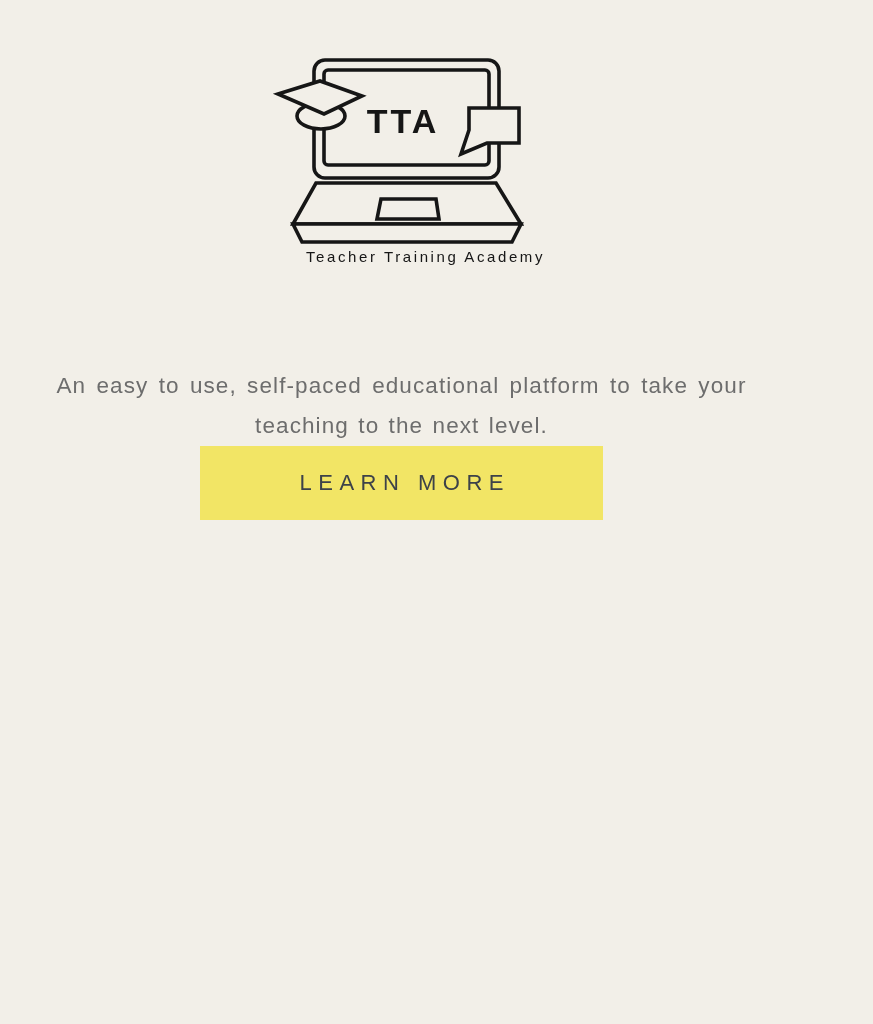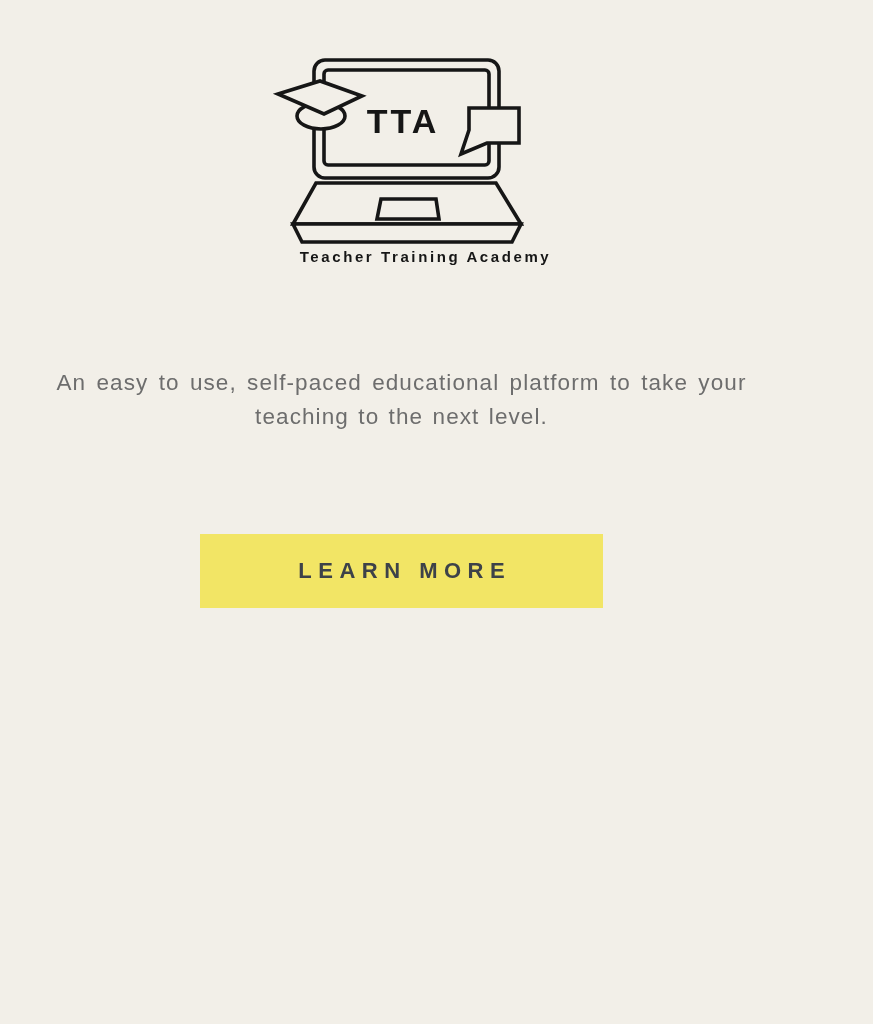--- a/index.html
+++ b/index.html
@@ -31,53 +31,52 @@
   }
   .logo svg{display:block;}
   .logo-label-clip{
     height:17px;
     overflow:hidden;
     margin-top:1px;
   }
   .logo-label-clip span{
     display:block;
     font-size:15px;
-    font-weight:700;
+    font-weight:400;
     letter-spacing:2.6px;
     line-height:15px;
     color:var(--ink);
     white-space:nowrap;
     margin-left:48px;
   }
   .copy{
     width:690px;
     margin-top:100px;
   }
   .copy p{
     font-size:22.5px;
-    line-height:34px;
+    line-height:40px;
     font-weight:400;
     letter-spacing:1.1px;
     word-spacing:2px;
     color:var(--body-text);
     text-align:justify;
     text-align-last:center;
     margin-bottom:32px;
   }
   .copy p:last-child{margin-bottom:0;}
   .cta{
-    margin-top:100px;
     width:403px;
     height:74px;
     border:none;
     background:var(--cta-bg);
     color:var(--cta-text);
     font-family:"Liberation Sans", sans-serif;
     font-size:22px;
-    font-weight:700;
+    font-weight:400;
     letter-spacing:6.5px;
     text-indent:6.5px;
     cursor:pointer;
     display:flex;
     align-items:center;
     justify-content:center;
   }
   .laptop-line{fill:none;stroke:var(--ink);stroke-width:3.6;}
   .laptop-fill{fill:var(--bg);stroke:var(--ink);stroke-width:3.6;}
   .tta-text{

